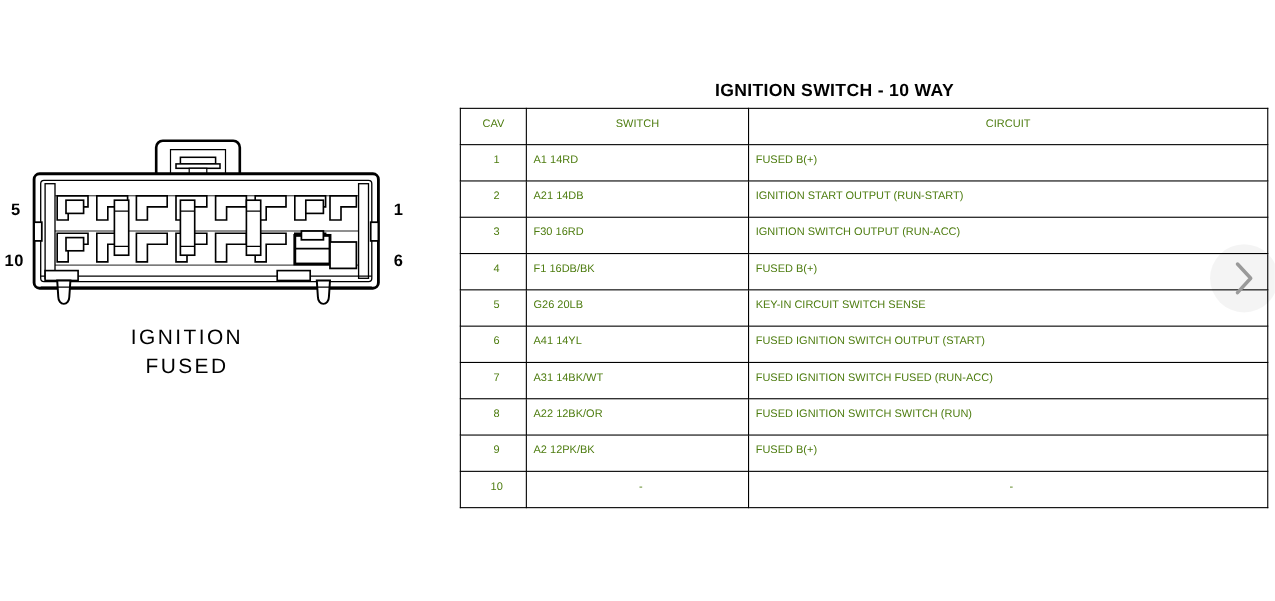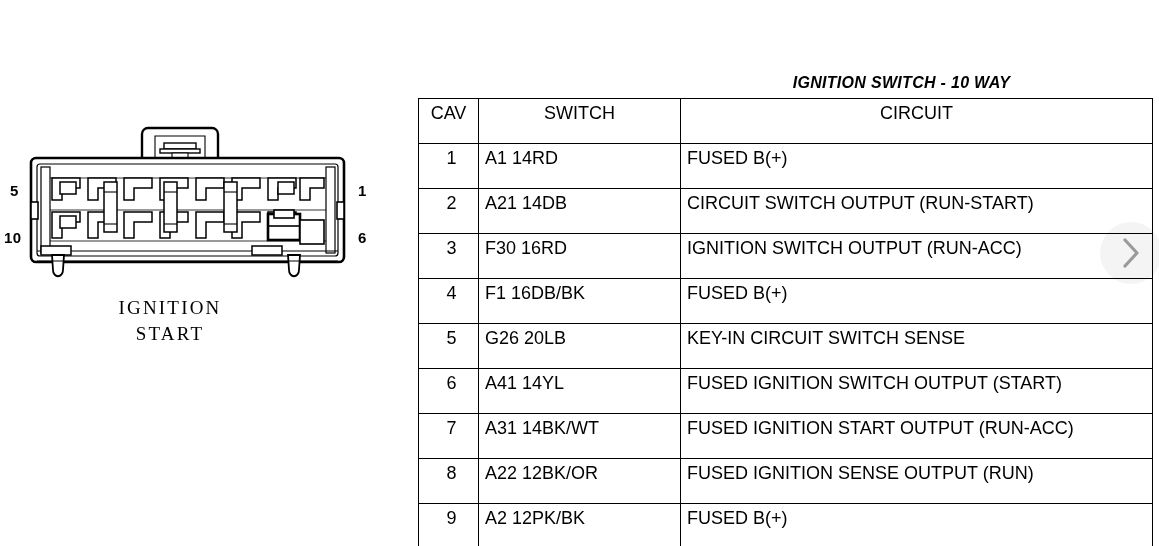--- a/index.html
+++ b/index.html
@@ -49,56 +49,54 @@
     top: 175px;
     width: 340px;
     text-align: center;
     font-family: "Liberation Sans", sans-serif;
     font-size: 19px;
     font-weight: 400;
     letter-spacing: 2.2px;
     line-height: 26px;
     color: #000;
   }
-  #connector-caption .cap-line { display: block; font-family: Liberation Serif, serif; }
+  #connector-caption .cap-line { display: block; }
 
   
   #table-panel {
     position: absolute;
     left: 418px;
     top: 74px;
     width: 735px;
   }
   #table-title {
     font-family: "Liberation Sans", sans-serif;
     font-size: 16px;
     font-weight: 700;
     letter-spacing: 0.3px;
-    text-align: center;
     margin: 0 0 6px 0;
     padding-left: 232px;
     color: #000;
     white-space: nowrap;
-    font-style: italic;
   }
   table#pinout-table {
     border-collapse: collapse;
     width: 734px;
     table-layout: fixed;
     background: #fff;
   }
   table#pinout-table th,
   table#pinout-table td {
     border: 1.6px solid #000;
     font-family: "Liberation Sans", sans-serif;
-    font-size: 18px;
+    font-size: 10px;
     font-weight: 400;
-    color: #000000;
+    color: #4d7c0f;
     height: 28px;
-    padding: 0 0 16px 6px;
+    padding: 0 0 4px 6px;
     line-height: 28px;
     overflow: hidden;
     white-space: nowrap;
   }
   table#pinout-table th {
     text-align: center;
     padding-left: 0;
     font-weight: 400;
   }
   .col-cav   { width: 60px; }
@@ -215,21 +213,21 @@
     </g>
   </svg>
 
   <span class="pin-num" id="pin-label-5">5</span>
   <span class="pin-num" id="pin-label-10">10</span>
   <span class="pin-num" id="pin-label-1">1</span>
   <span class="pin-num" id="pin-label-6">6</span>
 
   <div id="connector-caption">
     <span class="cap-line">IGNITION</span>
-    <span class="cap-line">START</span>
+    <span class="cap-line">FUSED</span>
   </div>
 </div>
 
 <div id="table-panel">
   <div id="table-title">IGNITION SWITCH - 10 WAY</div>
 
   <table id="pinout-table">
     <colgroup>
       <col class="col-cav">
         <col class="col-circ">
@@ -244,21 +242,21 @@
     </thead>
     <tbody>
       <tr>
         <td class="cav-cell">1</td>
         <td>A1 14RD</td>
         <td>FUSED B(+)</td>
       </tr>
       <tr>
         <td class="cav-cell">2</td>
         <td>A21 14DB</td>
-        <td>CIRCUIT SWITCH OUTPUT (RUN-START)</td>
+        <td>IGNITION START OUTPUT (RUN-START)</td>
       </tr>
       <tr>
         <td class="cav-cell">3</td>
         <td>F30 16RD</td>
         <td>IGNITION SWITCH OUTPUT (RUN-ACC)</td>
       </tr>
       <tr>
         <td class="cav-cell">4</td>
         <td>F1 16DB/BK</td>
         <td>FUSED B(+)</td>
@@ -269,26 +267,26 @@
         <td>KEY-IN CIRCUIT SWITCH SENSE</td>
       </tr>
       <tr>
         <td class="cav-cell">6</td>
         <td>A41 14YL</td>
         <td>FUSED IGNITION SWITCH OUTPUT (START)</td>
       </tr>
       <tr>
         <td class="cav-cell">7</td>
         <td>A31 14BK/WT</td>
-        <td>FUSED IGNITION START OUTPUT (RUN-ACC)</td>
+        <td>FUSED IGNITION SWITCH FUSED (RUN-ACC)</td>
       </tr>
       <tr>
         <td class="cav-cell">8</td>
         <td>A22 12BK/OR</td>
-        <td>FUSED IGNITION SENSE OUTPUT (RUN)</td>
+        <td>FUSED IGNITION SWITCH SWITCH (RUN)</td>
       </tr>
       <tr>
         <td class="cav-cell">9</td>
         <td>A2 12PK/BK</td>
         <td>FUSED B(+)</td>
       </tr>
       <tr>
         <td class="cav-cell">10</td>
         <td class="dash-cell">-</td>
         <td class="dash-cell">-</td>

